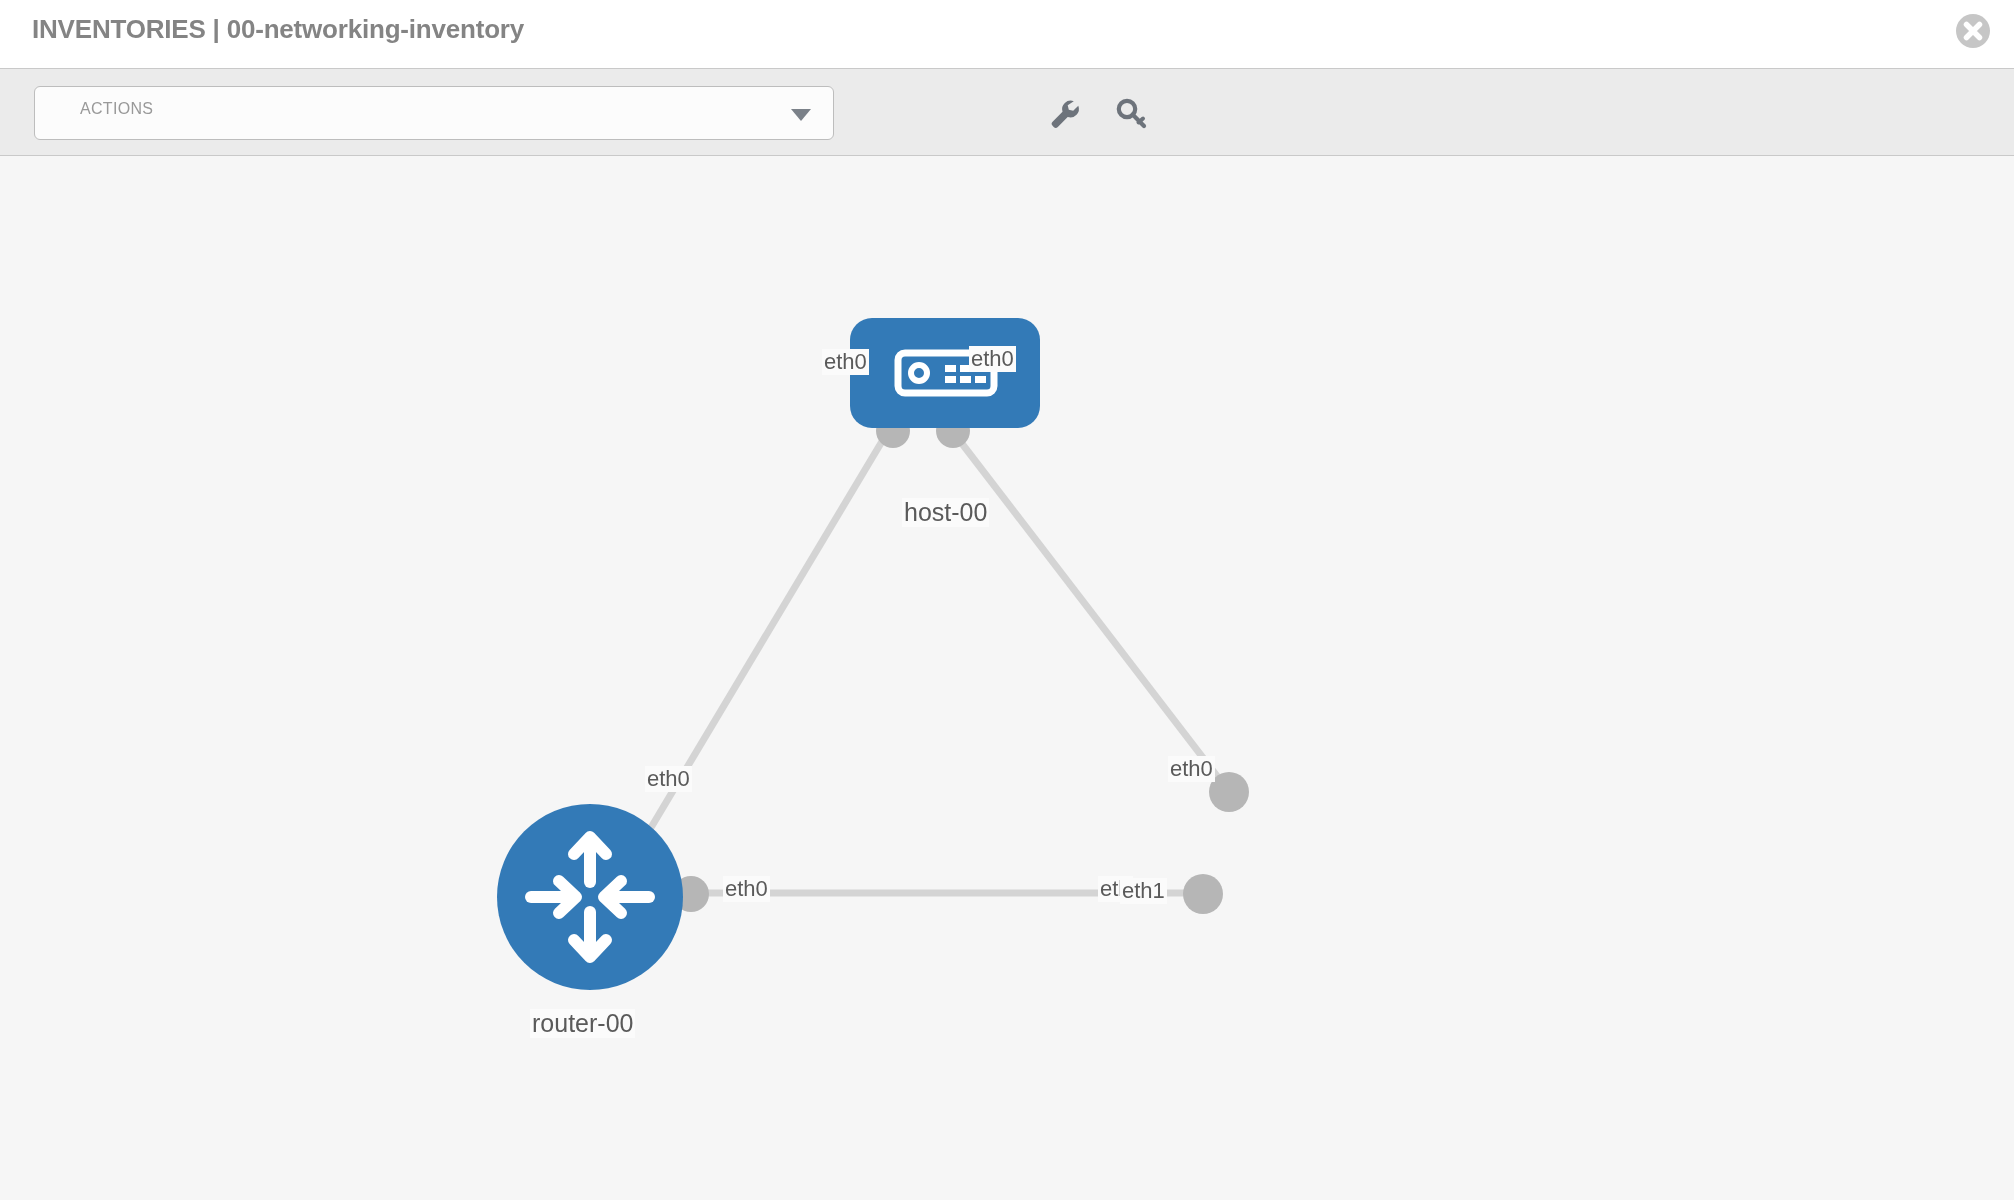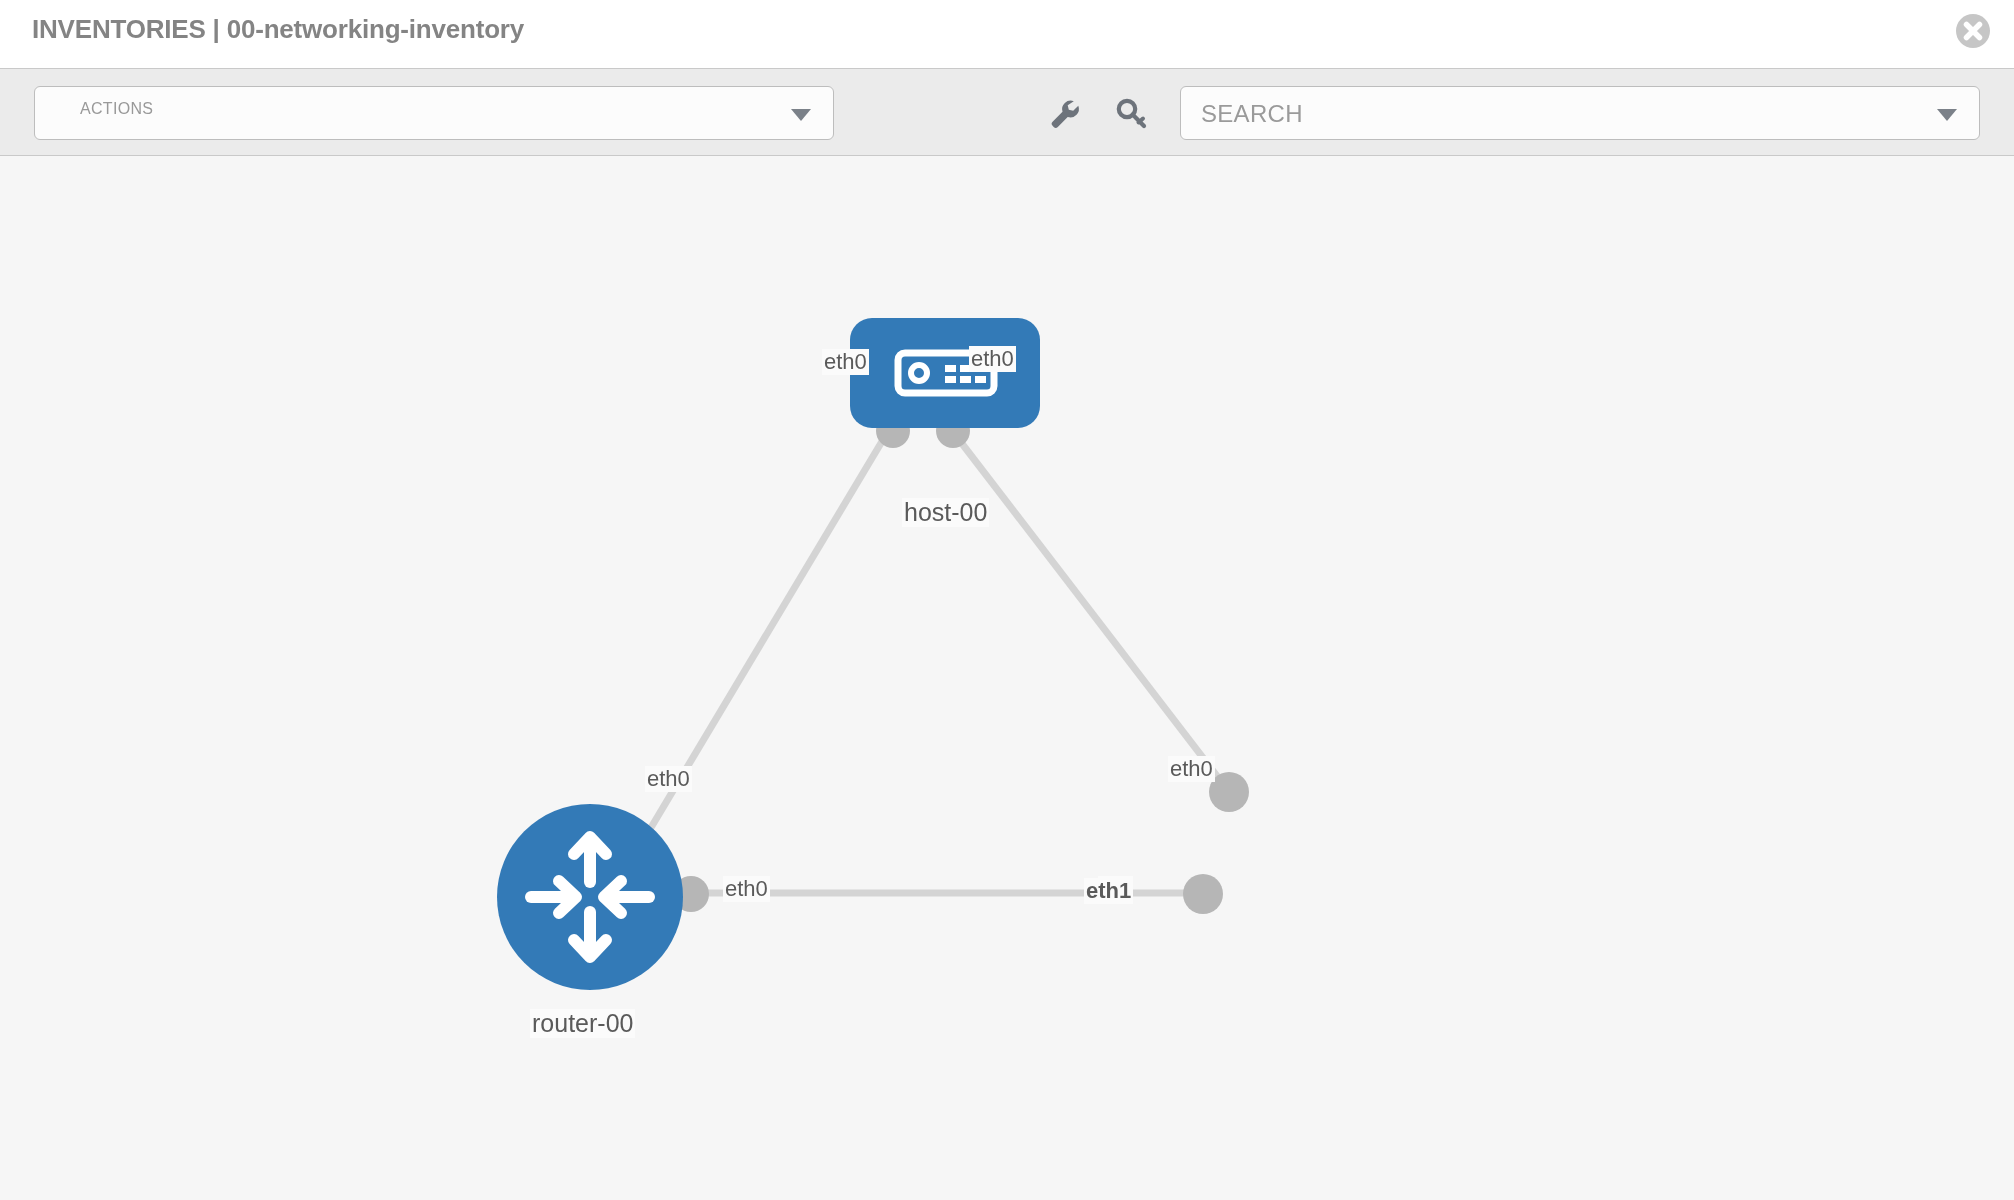--- a/index.html
+++ b/index.html
@@ -236,24 +236,20 @@
     </div>
 
     <div class="tool-icon key-icon">
       <svg width="38" height="38" viewBox="0 0 38 38">
         <circle cx="14" cy="14" r="8.2" fill="none" stroke="#6d737b" stroke-width="4.2"></circle>
         <path d="M19.6 19.6 L31 31" stroke="#6d737b" stroke-width="4.2" stroke-linecap="round"></path>
         <path d="M25.5 27.5 L30 23.5" stroke="#6d737b" stroke-width="4" stroke-linecap="round"></path>
       </svg>
     </div>
 
-    <div class="search-box">
-      <span class="search-label">SEARCH</span>
-      <span class="caret search-caret"></span>
-    </div>
   </div>
 
   <div class="canvas">
 
     <svg class="links" viewBox="0 0 2014 1044" preserveAspectRatio="none">
 
       <line x1="890" y1="272" x2="640" y2="690" stroke="#d4d4d4" stroke-width="7"></line>
 
       <line x1="950" y1="272" x2="1240" y2="650" stroke="#d4d4d4" stroke-width="7"></line>
 
@@ -308,16 +304,16 @@
     <span class="iface" style="left:969px; top:190px;">eth0</span>
 
     <span class="iface" style="left:645px; top:610px;">eth0</span>
 
     <span class="iface" style="left:1168px; top:600px;">eth0</span>
 
     <span class="iface" style="left:723px; top:720px;">eth0</span>
 
     <span class="iface" style="left:1098px; top:720px;">eth</span>
 
-    <span class="iface" style="left:1084px; top:722px;font-weight:bold;">eth1</span>
+    <span class="iface" style="left:1120px; top:722px;">eth1</span>
 
   </div>
 </div>
 
 </body></html>

